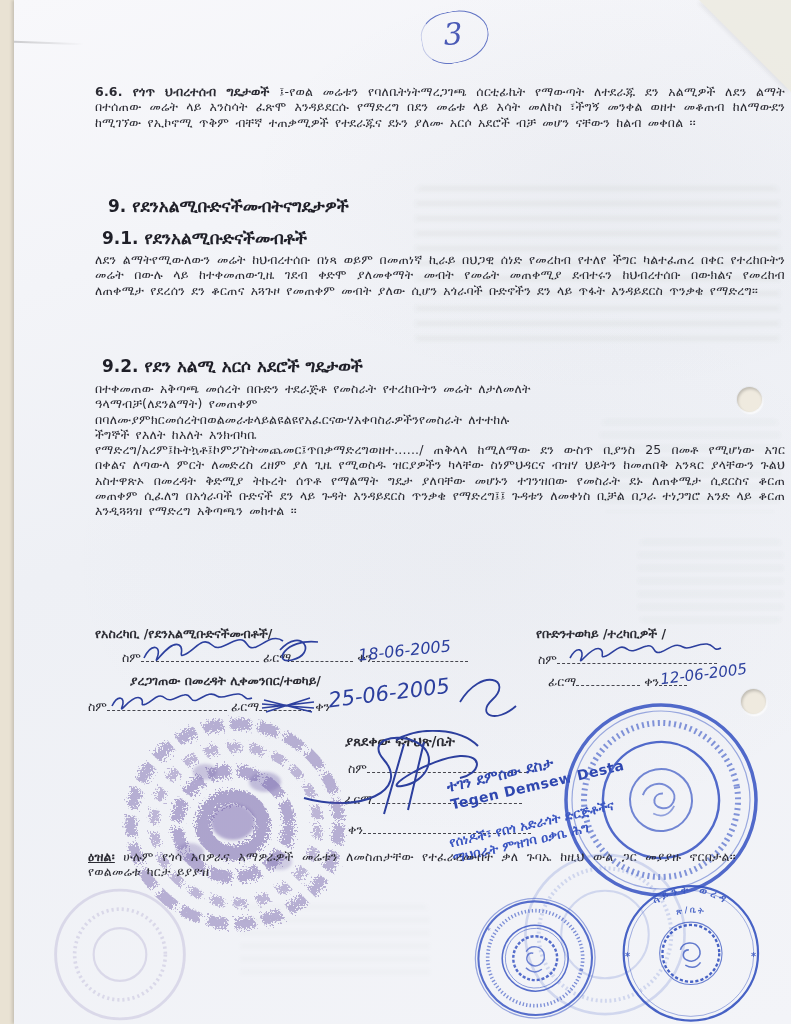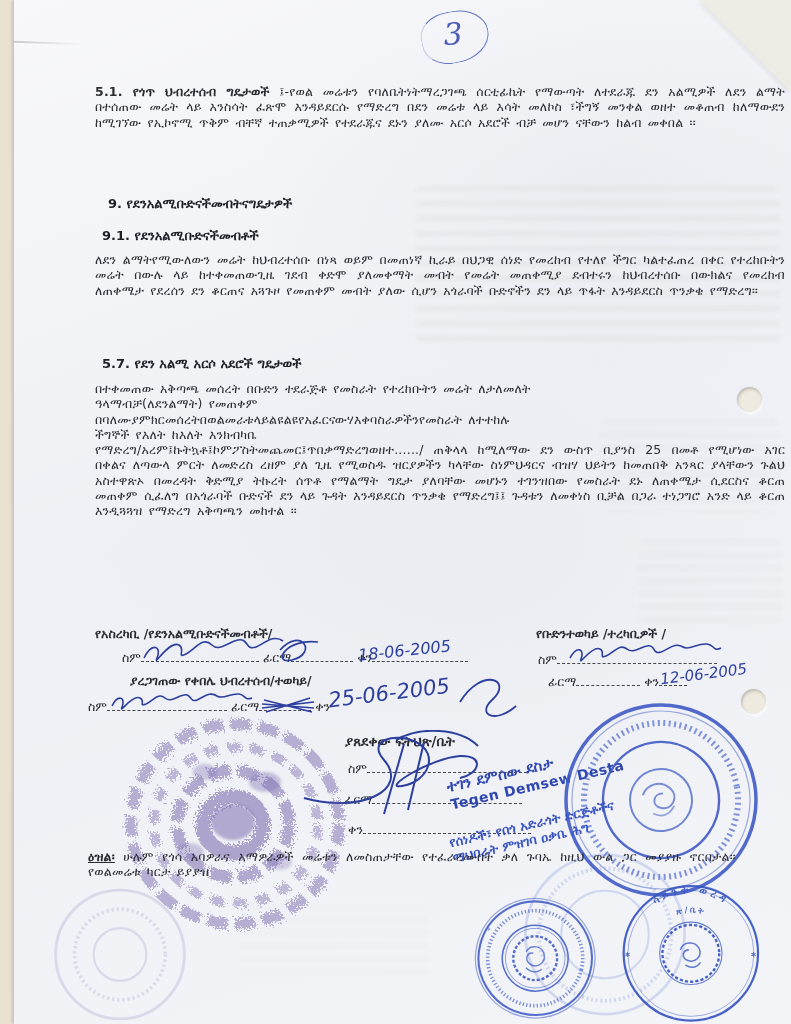--- a/index.html
+++ b/index.html
@@ -20,21 +20,21 @@
     position:absolute;right:0;top:0;width:0;height:0;
     border-top:92px solid #eceade;border-left:92px solid transparent;
     filter:drop-shadow(-2px 2px 2px rgba(0,0,0,.08));opacity:.75;
   }
   .edge-crease{position:absolute;left:14px;top:42px;width:70px;height:2px;
     background:linear-gradient(90deg,rgba(0,0,0,.18),rgba(0,0,0,0));transform:rotate(2deg);}
   
   .doc{position:absolute;color:#2b2b33;}
   .para{font-size:12.5px;line-height:15.3px;text-align:justify;white-space:pre-line;
         letter-spacing:.2px;word-spacing:2px;}
-  .h{font-weight:bold;font-size:13px;color:#1f1f28;}
+  .h{font-weight:bold;font-size:17px;color:#1f1f28;}
   .lead{font-weight:bold;}
   
   .sigrow{position:absolute;font-size:12.5px;color:#2b2b33;white-space:nowrap;}
   .leader{display:inline-block;border-bottom:1.5px dashed #47474f;height:11px;vertical-align:baseline;}
   .hw{position:absolute;color:#2c3f9e;font-style:italic;font-weight:500;white-space:nowrap;}
   .stampline{position:absolute;color:#2f47b0;font-weight:bold;text-align:left;line-height:1.25;}
   .stamp{position:absolute;}
   .hole{position:absolute;width:25px;height:25px;border-radius:50%;background:#efeadf;
         box-shadow:inset 1px 2px 3px rgba(0,0,0,.20),0 0 0 1px rgba(0,0,0,.03),1px 2px 2px rgba(255,255,255,.9);}
   .pageno{
@@ -56,28 +56,28 @@
 
 <div class="ghost" style="left:415px;top:186px;width:365px;height:158px;"></div>
 <div class="ghost ghost2" style="left:600px;top:420px;width:180px;height:92px;"></div>
 <div class="ghost ghost2" style="left:638px;top:540px;width:145px;height:82px;"></div>
 <div class="ghost ghost2" style="left:240px;top:905px;width:190px;height:75px;opacity:.5;"></div>
 
 <div class="pageno">
   <span>3</span>
 </div>
 
-<div class="doc para" style="left:95px;top:84px;width:690px;"><span class="lead">5.1. የጎጥ ህብረተሰብ ግዴታወች</span> <span>፤-የወል መሬቱን የባለቤትነትማረጋገጫ ሰርቲፊኬት የማውጣት ለተደራጁ ደን አልሚዎች ለደን ልማት በተሰጠው መሬት ላይ እንስሳት ፈጽሞ እንዳይደርሱ የማድረግ በደን መሬቱ ላይ እሳት መለኮስ ፣ችግኝ መንቀል ወዘተ መቆጠብ ከለማውደን ከሚገኘው የኢኮኖሚ ጥቅም ብቸኛ ተጠቃሚዎች የተደራጁና ደኑን ያለሙ አርሶ አደሮች ብቻ መሆን ናቸውን ከልብ መቀበል ፡፡</span></div>
+<div class="doc para" style="left:95px;top:84px;width:690px;"><span class="lead">6.6. የጎጥ ህብረተሰብ ግዴታወች</span> <span>፤-የወል መሬቱን የባለቤትነትማረጋገጫ ሰርቲፊኬት የማውጣት ለተደራጁ ደን አልሚዎች ለደን ልማት በተሰጠው መሬት ላይ እንስሳት ፈጽሞ እንዳይደርሱ የማድረግ በደን መሬቱ ላይ እሳት መለኮስ ፣ችግኝ መንቀል ወዘተ መቆጠብ ከለማውደን ከሚገኘው የኢኮኖሚ ጥቅም ብቸኛ ተጠቃሚዎች የተደራጁና ደኑን ያለሙ አርሶ አደሮች ብቻ መሆን ናቸውን ከልብ መቀበል ፡፡</span></div>
 
 <div class="doc h" style="left:108px;top:196px;">9. የደንአልሚቡድናችመብትናግዴታዎች</div>
 
 <div class="doc h" style="left:102px;top:228px;">9.1. የደንአልሚቡድናችመብቶች</div>
 <div class="doc para" style="left:95px;top:252px;width:690px;">ለደን ልማትየሚውለውን መሬት ከህብረተሰቡ በነጻ ወይም በመጠነኛ ኪራይ በህጋዊ ሰነድ የመረከብ የተለየ ችግር ካልተፈጠረ በቀር የተረከቡትን መሬት በውሉ ላይ ከተቀመጠውጊዜ ገደብ ቀድሞ ያለመቀማት መብት የመሬት መጠቀሚያ ደብተሩን ከህብረተሰቡ በውክልና የመረከብ ለጠቀሜታ የደረሰን ደን ቆርጠና አጓጉዞ የመጠቀም መብት ያለው ሲሆን አጎራባች ቡድኖችን ደን ላይ ጥፋት እንዳይደርስ ጥንቃቄ የማድረግ።</div>
 
-<div class="doc h" style="left:102px;top:356px;">5.7. የደን አልሚ አርሶ አደሮች ግዴታወች</div>
+<div class="doc h" style="left:102px;top:356px;">9.2. የደን አልሚ አርሶ አደሮች ግዴታወች</div>
 <div class="doc para" style="left:95px;top:381px;width:690px;">በተቀመጠው አቅጣጫ መሰረት በቡድን ተደራጅቶ የመስራት የተረከቡትን መሬት ለታለመለት
 ዓላማብቻ(ለደንልማት) የመጠቀም
 በባለሙያምክርመሰረትበወልመራቱላይልዩልዩየአፈርናውሃእቀባስራዎችንየመስራት ለተተከሉ
 ችግኞች የእለት ከእለት እንክብካቤ
 የማድረግ/አረም፤ኩትኳቶ፤ኮምፖስትመጨመር፤ጥበቃማድረግወዘተ....../ ጠቅላላ ከሚለማው ደን ውስጥ ቢያንስ 25 በመቶ የሚሆነው አገር በቀልና ለጣውላ ምርት ለመድረስ ረዘም ያለ ጊዜ የሚወስዱ ዝርያዎችን ካላቸው ስነምህዳርና ብዝሃ ህይትን ከመጠበቅ አንጻር ያላቸውን ጉልህ አስተዋጽኦ በመረዳት ቅድሚያ ትኩረት ሰጥቶ የማልማት ግዴታ ያለባቸው መሆኑን ተገንዝበው የመስራት ደኑ ለጠቀሜታ ሲደርስና ቆርጠ መጠቀም ሲፈለግ በአጎራባች ቡድናች ደን ላይ ጉዳት እንዳይደርስ ጥንቃቄ የማድረግ፤፤ ጉዳቱን ለመቀነስ ቢቻል በጋራ ተነጋግሮ አንድ ላይ ቆርጠ እንዲጓጓዝ የማድረግ አቅጣጫን መከተል ፡፡</div>
 
 <div class="sigrow h" style="left:95px;top:626px;">የአስረካቢ /የደንአልሚቡድናችመብቶች/</div>
 <div class="sigrow h" style="left:536px;top:626px;">የቡድንተወካይ /ተረካቢዎች /</div>
 
 <div class="sigrow" style="left:122px;top:650px;">
@@ -96,21 +96,21 @@
 </div>
 <svg class="stamp" style="left:566px;top:638px;" width="165" height="28" viewBox="0 0 165 28">
   <path d="M4,20 c7,-13 15,-9 11,1 c-3,8 11,-14 19,-10 c6,3 -2,10 6,7 c8,-3 13,-13 21,-7 c6,5 13,-2 20,-3 c9,-2 5,9 14,6 c8,-3 14,-10 22,-5 c6,4 14,-4 24,-3 c8,1 6,8 14,4" fill="none" stroke="#2c3f9e" stroke-width="1.6"></path>
 </svg>
 <div class="sigrow" style="left:548px;top:674px;">
   <span>ፊርማ</span><span class="leader" style="width:64px;"></span>
   <span>ቀን</span><span class="leader" style="width:28px;"></span>
 </div>
 <div class="hw" style="left:660px;top:665px;font-size:15px;transform:rotate(-7deg);">12-06-2005</div>
 
-<div class="sigrow h" style="left:130px;top:673px;">ያረጋገጠው የቀበሌ ህብረተሰብ/ተወካይ/</div>
+<div class="sigrow h" style="left:130px;top:673px;">ያረጋገጠው በመረዳት ሊቀመንበር/ተወካይ/</div>
 <div class="sigrow" style="left:88px;top:699px;">
   <span>ስም</span><span class="leader" style="width:120px;"></span>
   <span>ፊርማ</span><span class="leader" style="width:52px;"></span>
   <span>ቀን</span>
 </div>
 <svg class="stamp" style="left:108px;top:686px;" width="150" height="28" viewBox="0 0 150 28">
   <path d="M4,20 c6,-12 14,-9 10,1 c-3,8 10,-13 18,-9 c6,3 -2,9 6,6 c7,-3 12,-12 19,-6 c6,5 12,-2 19,-3 c8,-2 5,8 13,5 c7,-3 13,-9 20,-4 c6,4 13,-3 22,-2 c7,1 5,7 13,4" fill="none" stroke="#2c3f9e" stroke-width="1.6"></path>
 </svg>
 <svg class="stamp" style="left:258px;top:694px;" width="60" height="22" viewBox="0 0 60 22">
   <path d="M4,14 L56,8 M4,10 L56,14 M8,18 L52,4 M6,6 L54,18" fill="none" stroke="#2c3f9e" stroke-width="1.5"></path>

